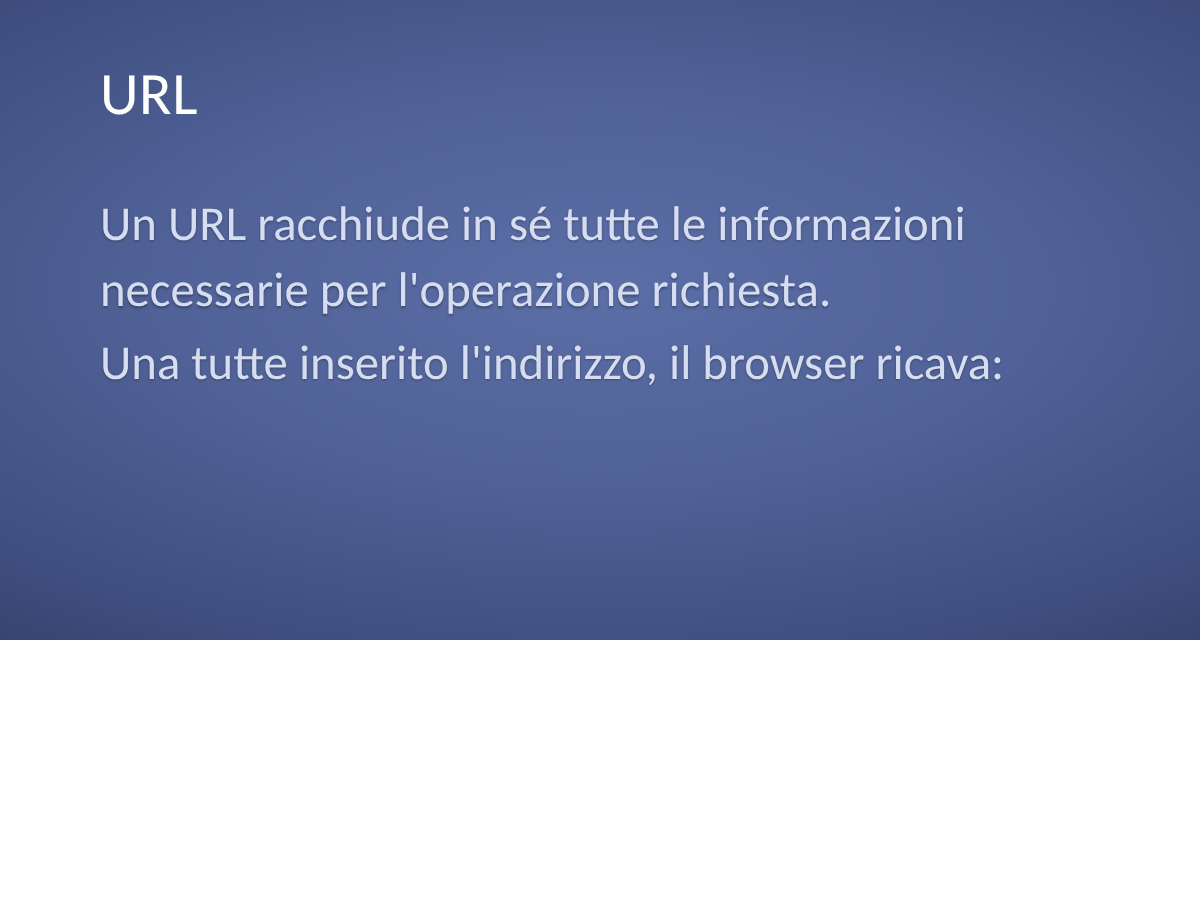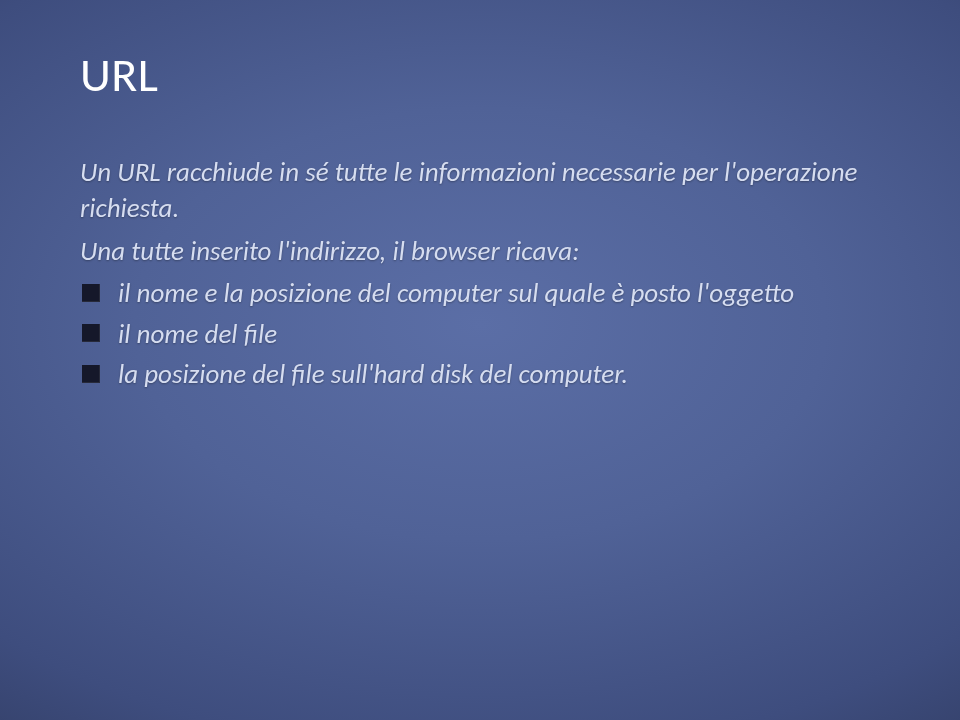--- a/index.html
+++ b/index.html
@@ -5,40 +5,39 @@
   html, body {
     margin: 0;
     padding: 0;
     width: 960px;
     height: 720px;
     overflow: hidden;
     font-family: "Calibri", "Segoe UI", Arial, sans-serif;
   }
   .slide {
     width: 960px;
-    height: 720px;
+    height: 512px;
     background: radial-gradient(ellipse 120% 100% at 50% 45%, #5b6ea6 0%, #506297 30%, #3e4d7e 60%, #2b3557 85%, #222a45 100%);
     position: relative;
     box-sizing: border-box;
     padding: 45px 80px 0 80px;
     color: #c9d2e8;
   }
   .title {
     font-size: 48px;
     font-weight: 400;
     color: #ffffff;
     margin: 0 0 50px 0;
     letter-spacing: 0.5px;
   }
   .body {
-    font-size: 27px;
+    font-size: 39px;
     line-height: 1.35;
     color: #d6ddf0;
     text-shadow: 0 1px 2px rgba(0,0,0,0.3);
-    font-style: italic;
   }
   .para {
     margin: 0 0 6px 0;
   }
   ul.bullets {
     list-style: none;
     margin: 4px 0 0 0;
     padding: 0;
   }
   ul.bullets li {
@@ -58,19 +57,14 @@
   }
 </style>
 </head>
 <body>
 
 <div class="slide">
   <h1 class="title">URL</h1>
   <div class="body">
     <p class="para">Un URL racchiude in sé tutte le informazioni necessarie per l'operazione richiesta.</p>
     <p class="para">Una tutte inserito l'indirizzo, il browser ricava:</p>
-    <ul class="bullets">
-      <li>il nome e la posizione del computer sul quale è posto l'oggetto</li>
-      <li>il nome del file</li>
-      <li>la posizione del file sull'hard disk del computer.</li>
-    </ul>
   </div>
 </div>
 
 </body></html>

